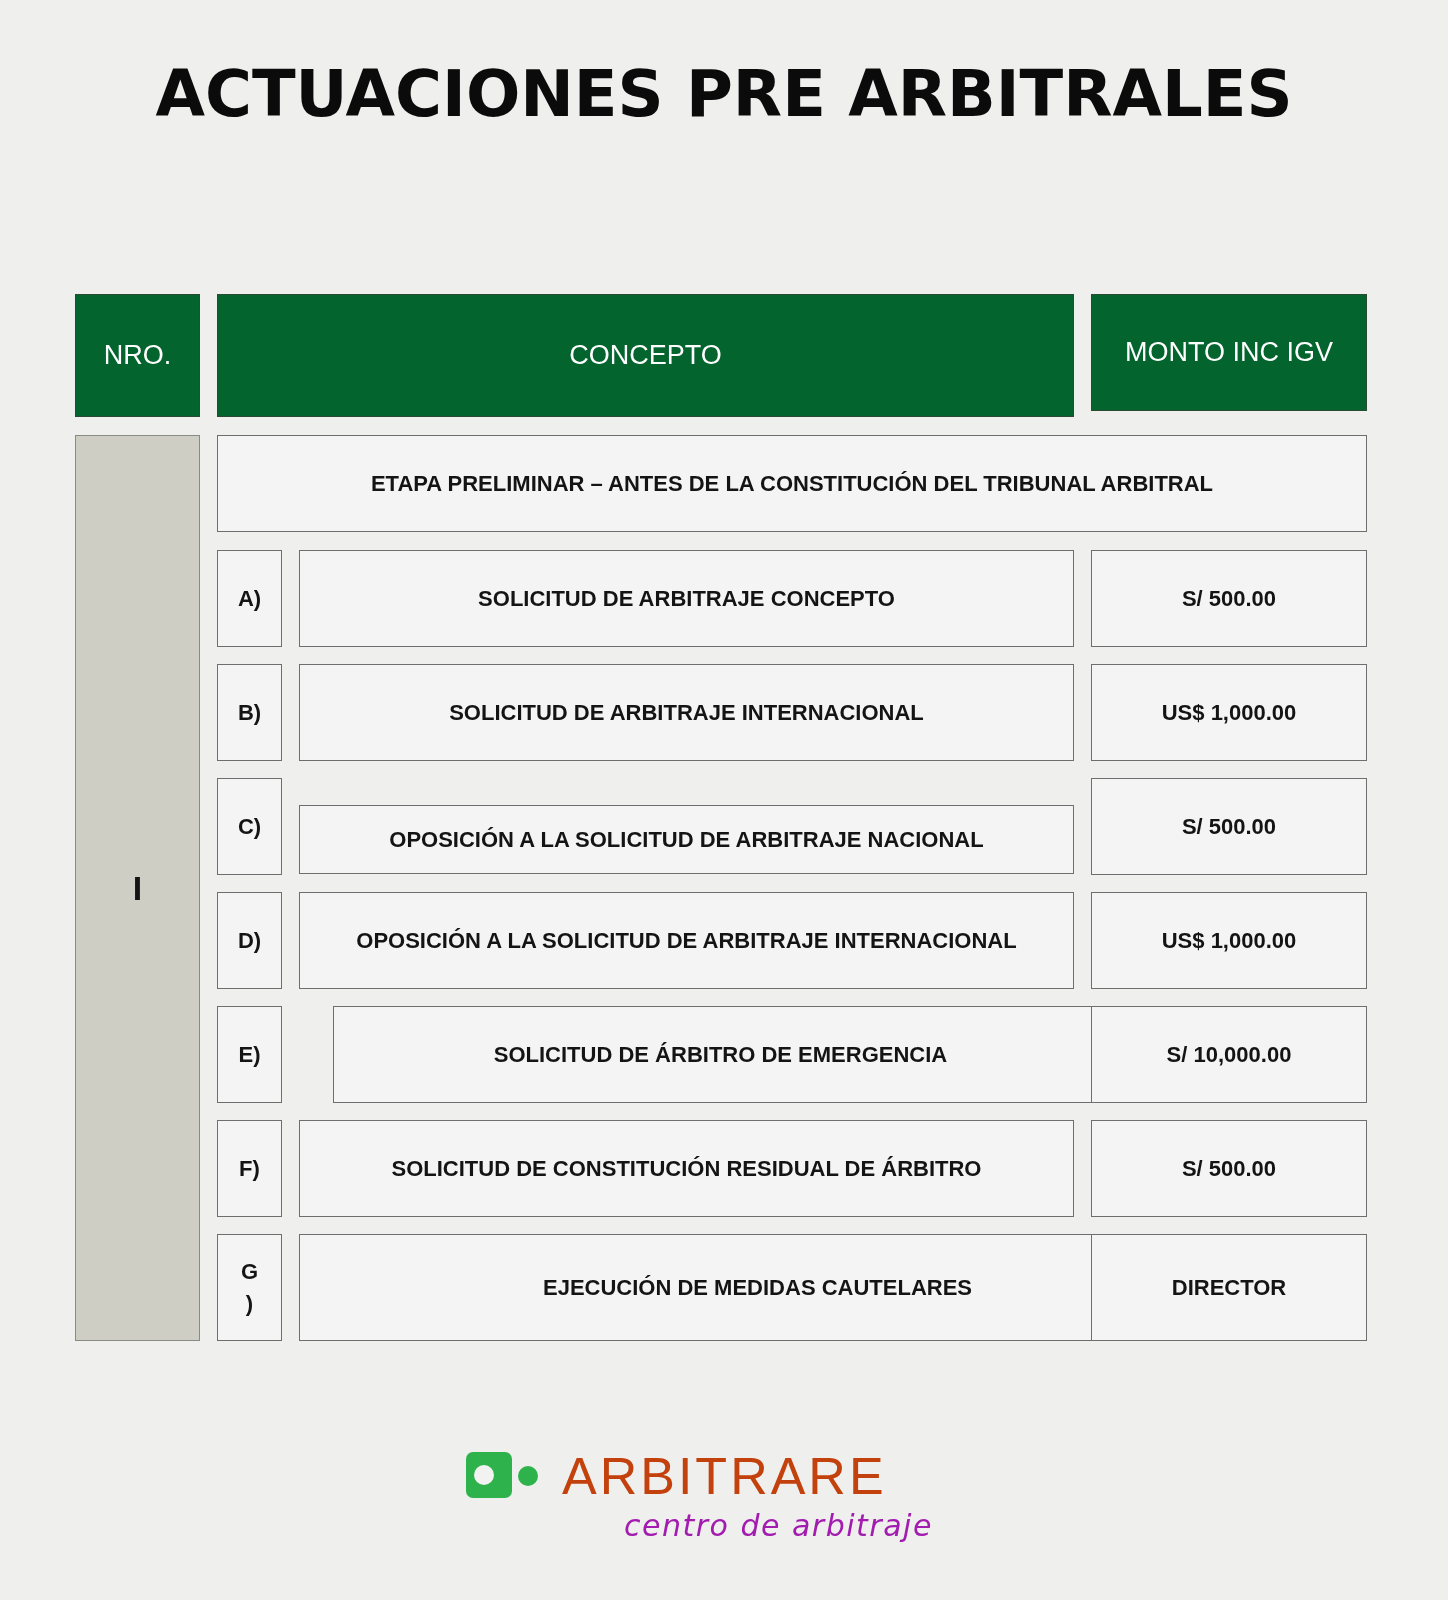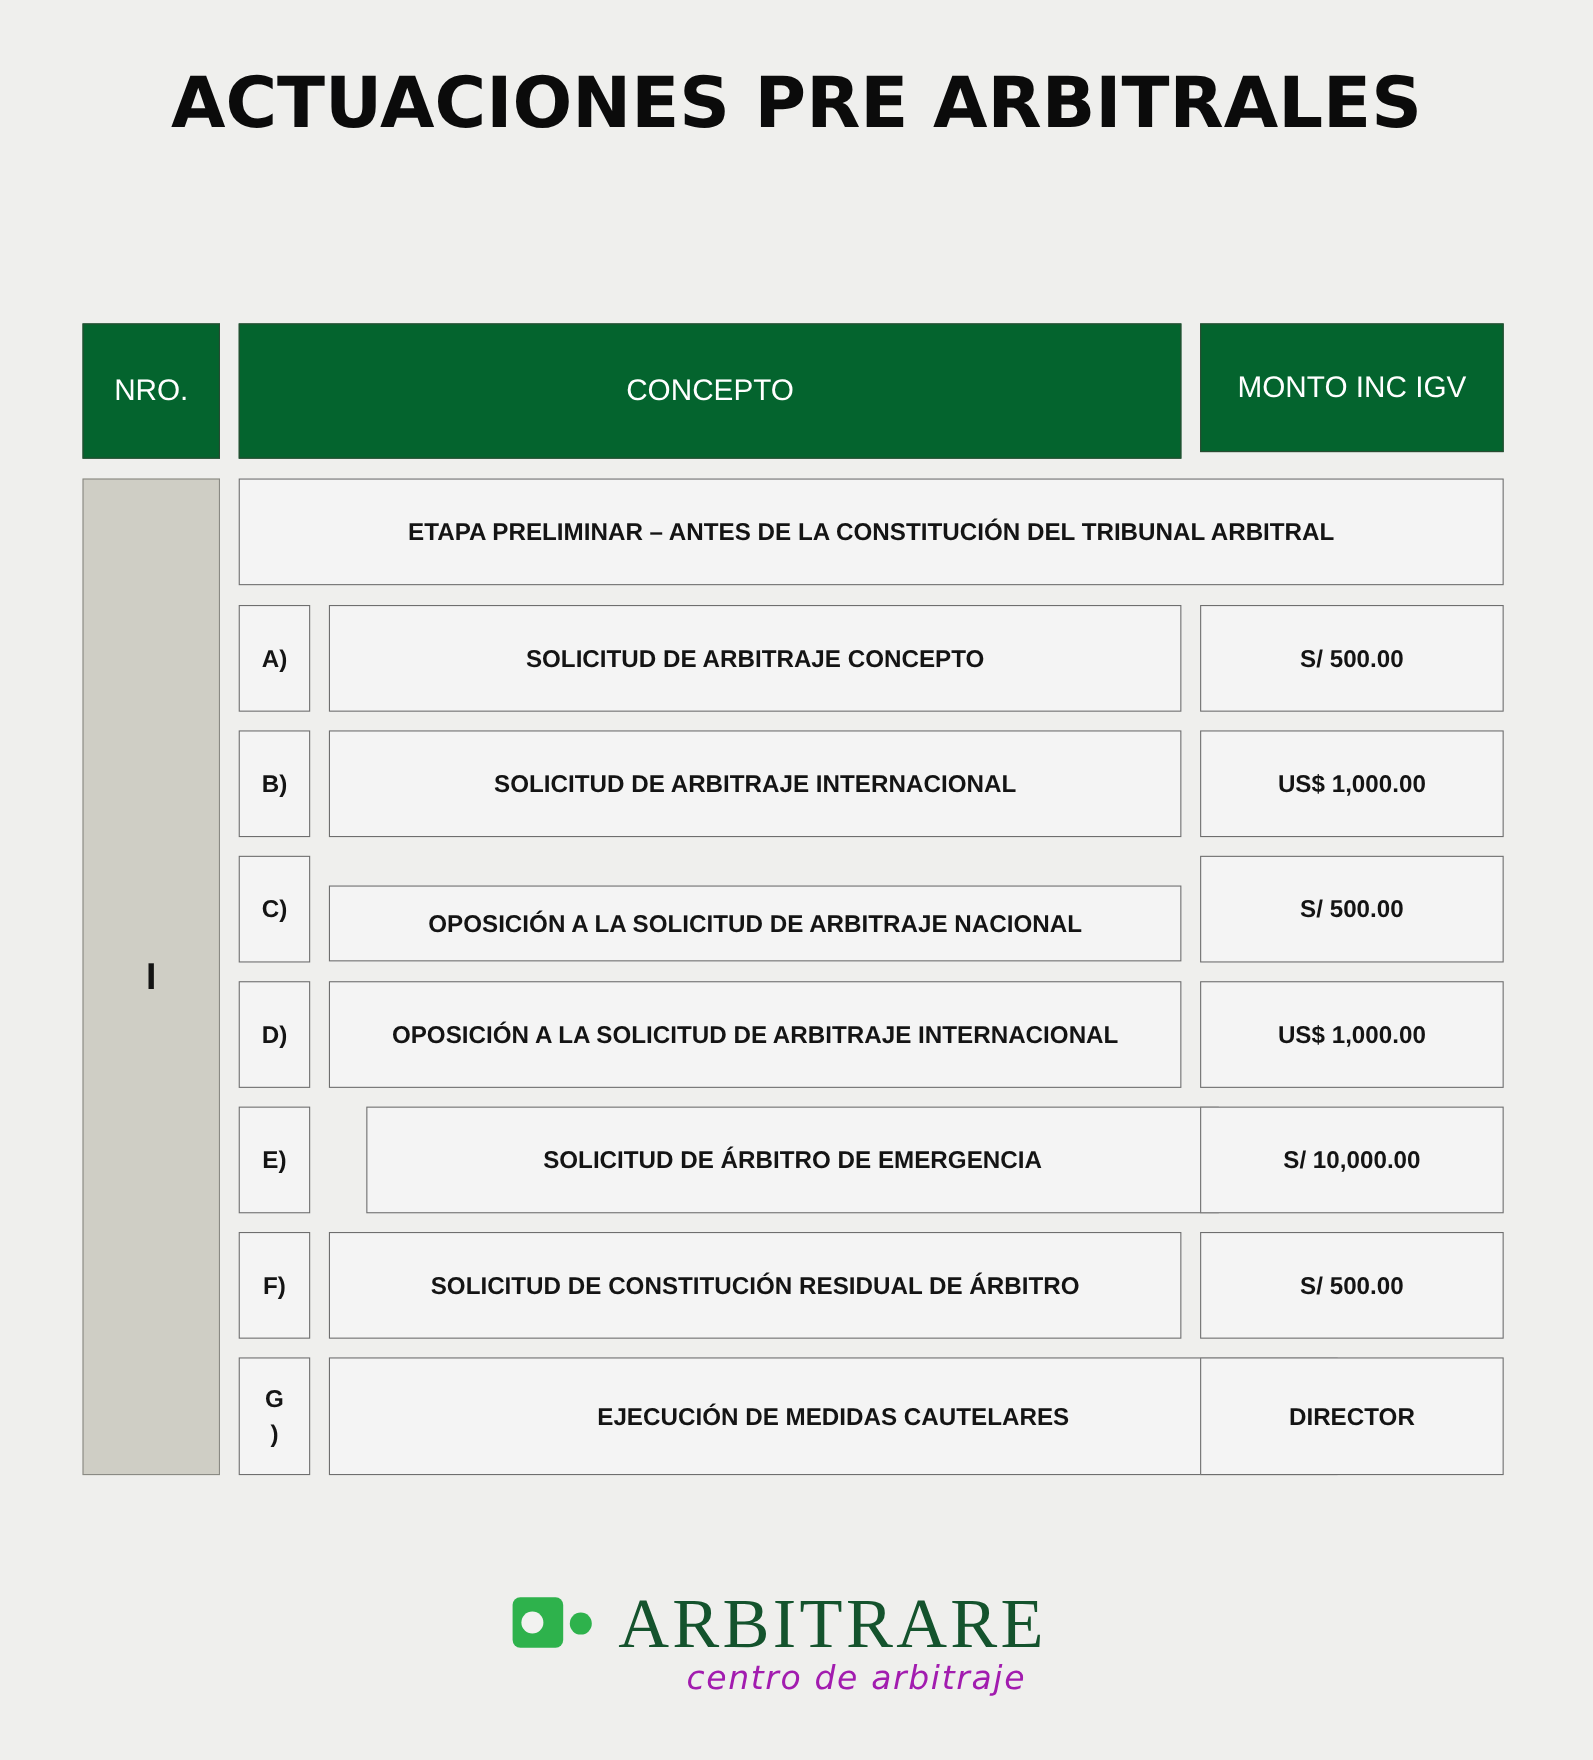--- a/index.html
+++ b/index.html
@@ -30,22 +30,22 @@
   .hdr { background: #04642e; color: #ffffff; font-size: 27px; font-weight: normal; border: 1px solid #2a4a32; }
   .box { background: #f4f4f4; border: 1.5px solid #6e6e6e; color: #141414; }
   .nro-col { background: #cfcec5; border: 1.5px solid #8a8a84; font-size: 34px; font-weight: bold; }
   .letter { font-size: 22px; }
   .logo { position: absolute; left: 466px; top: 1452px; }
   .logo-sq { position: absolute; left: 0; top: 0; width: 46px; height: 46px; background: #2eb24c; border-radius: 7px; }
   .logo-sq::after { content: ""; position: absolute; left: 8px; top: 13px; width: 20px; height: 20px; border-radius: 50%; background: #f2f2f0; }
   .logo-dot { position: absolute; left: 52px; top: 14px; width: 20px; height: 20px; border-radius: 50%; background: #2eb24c; }
   .brand {
     position: absolute; left: 562px; top: 1446px;
-    font-family: Liberation Serif, serif;
-    font-size: 64px; line-height: 60px; letter-spacing: 3px; color: #14532d;
+    font-family: Liberation Sans, sans-serif;
+    font-size: 52px; line-height: 60px; letter-spacing: 3px; color: #c2410c;
   }
   .brand-sub {
     position: absolute; left: 624px; top: 1508px;
     font-family: "DejaVu Sans", sans-serif;
     font-size: 30px; color: #a21caf; letter-spacing: 1.5px; font-style: italic;
   }
 </style>
 </head>
 <body>
 

